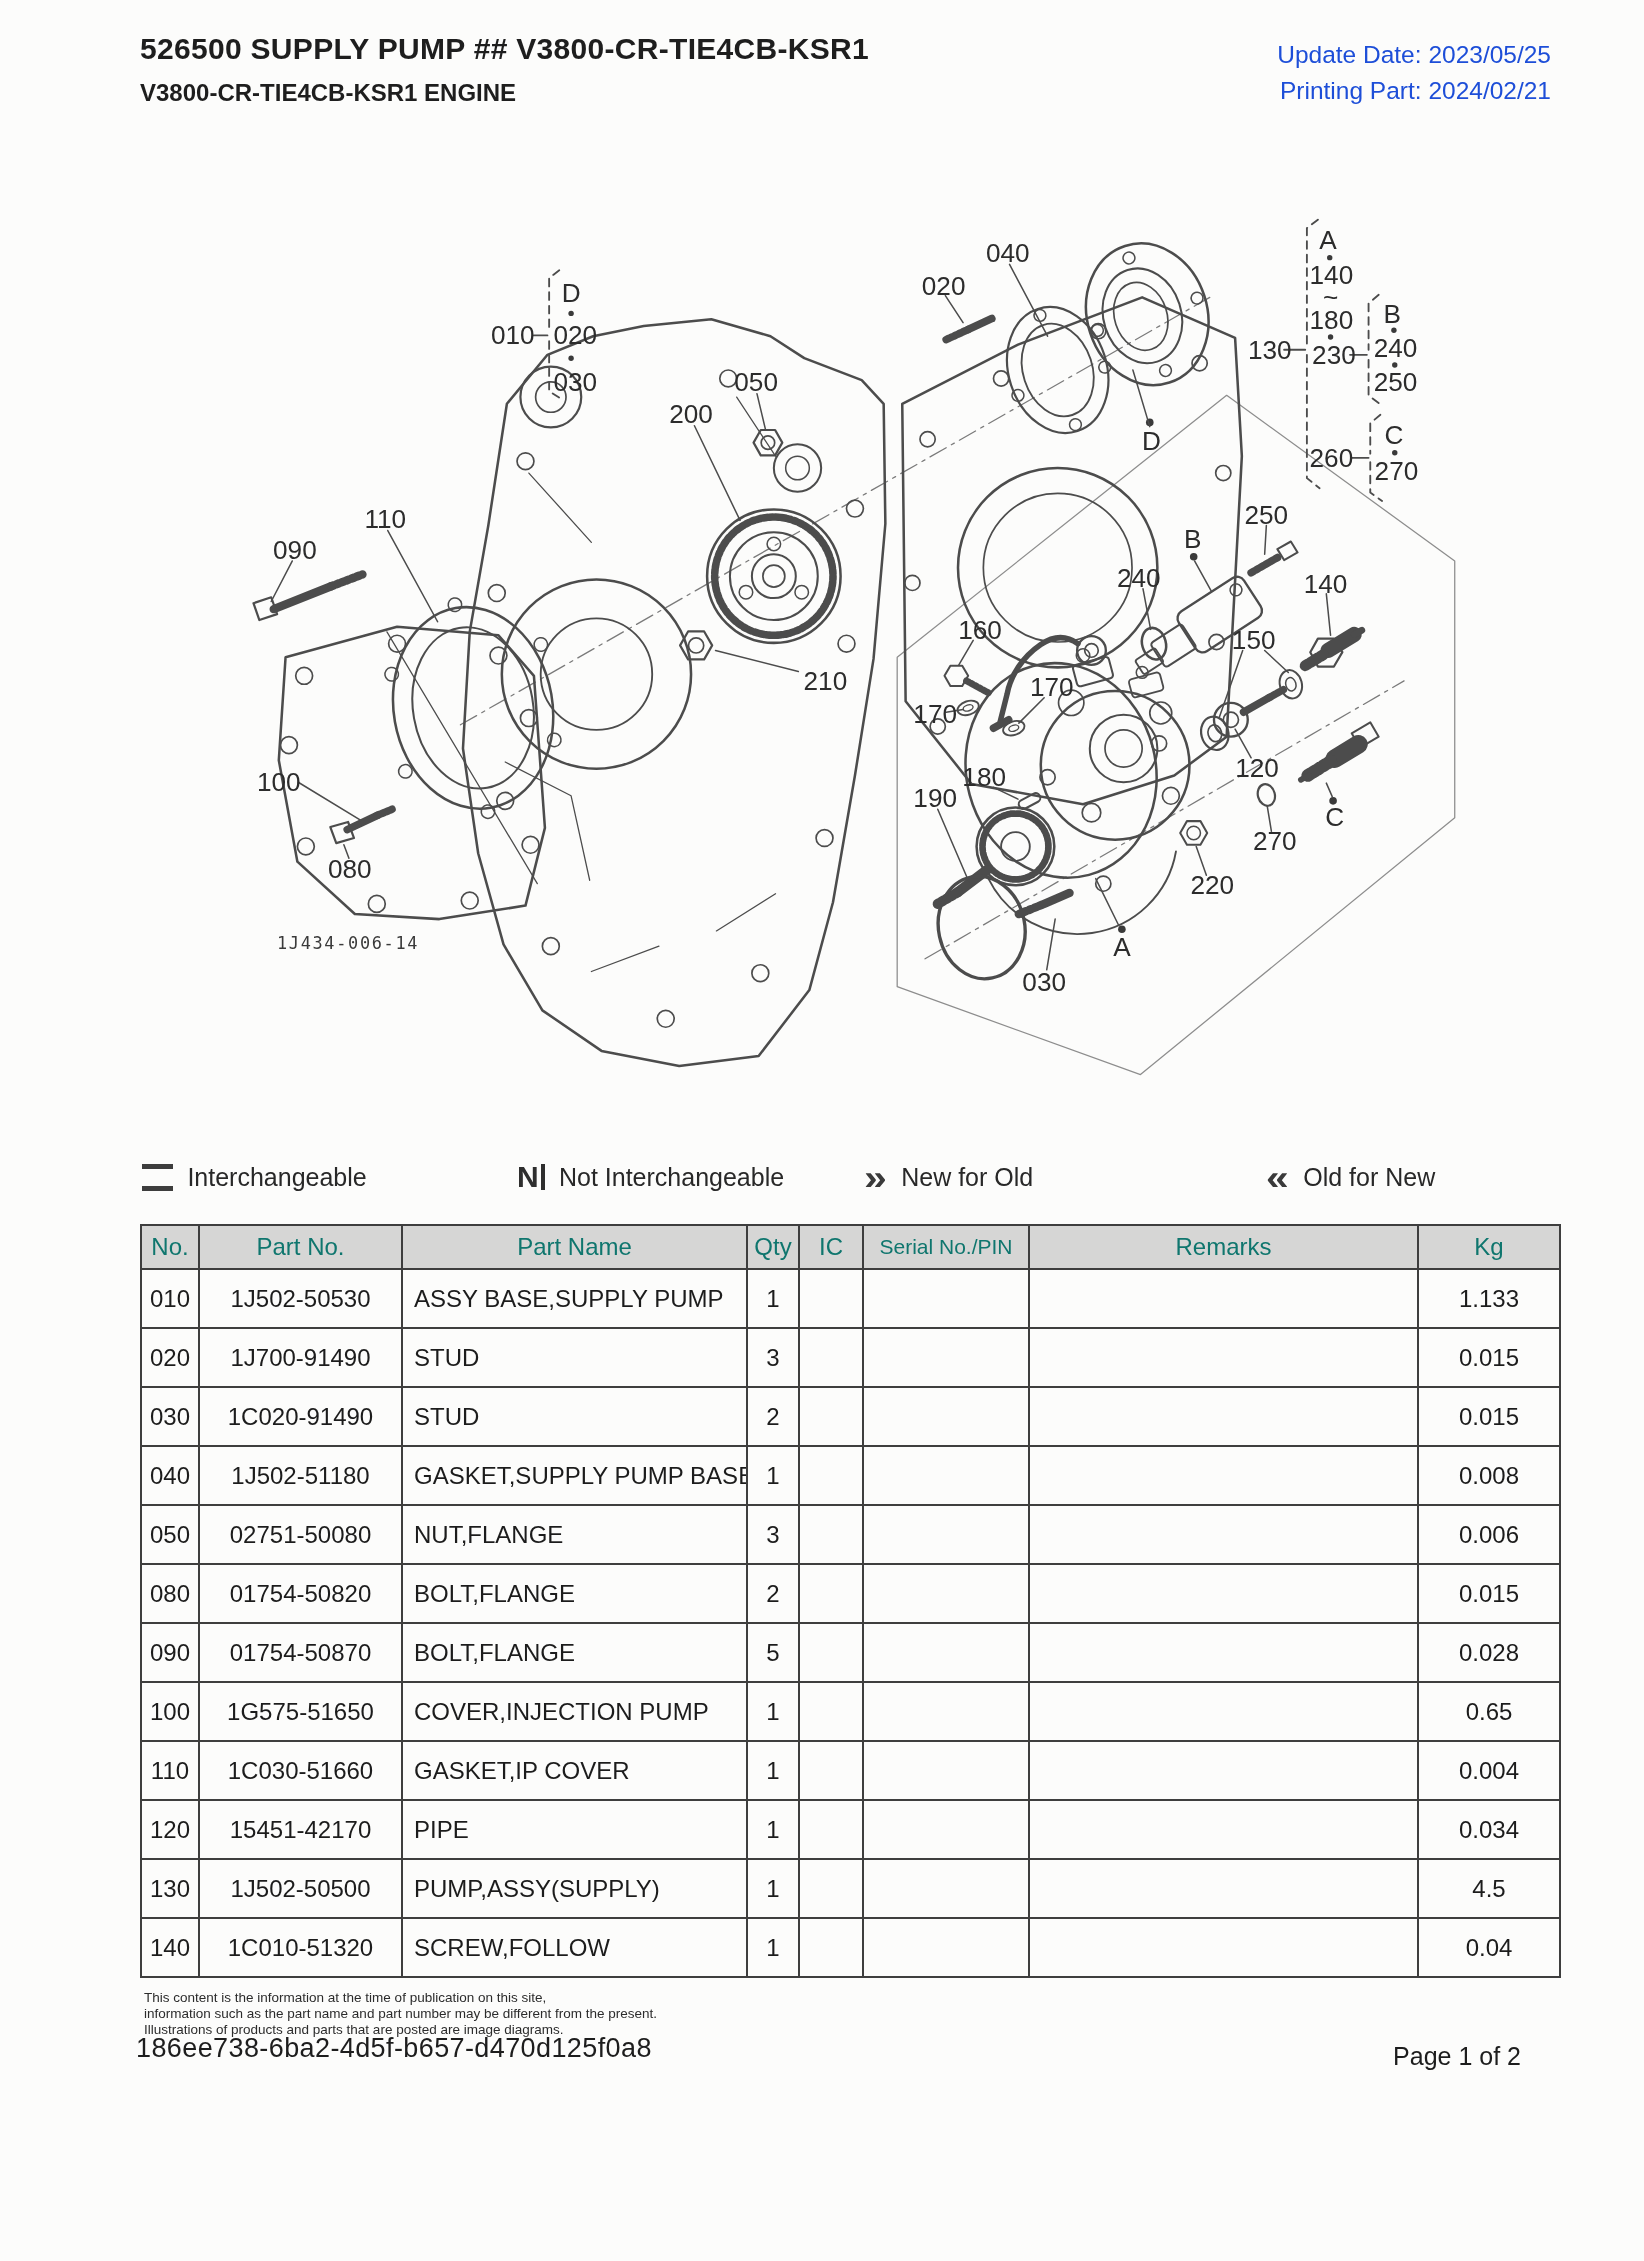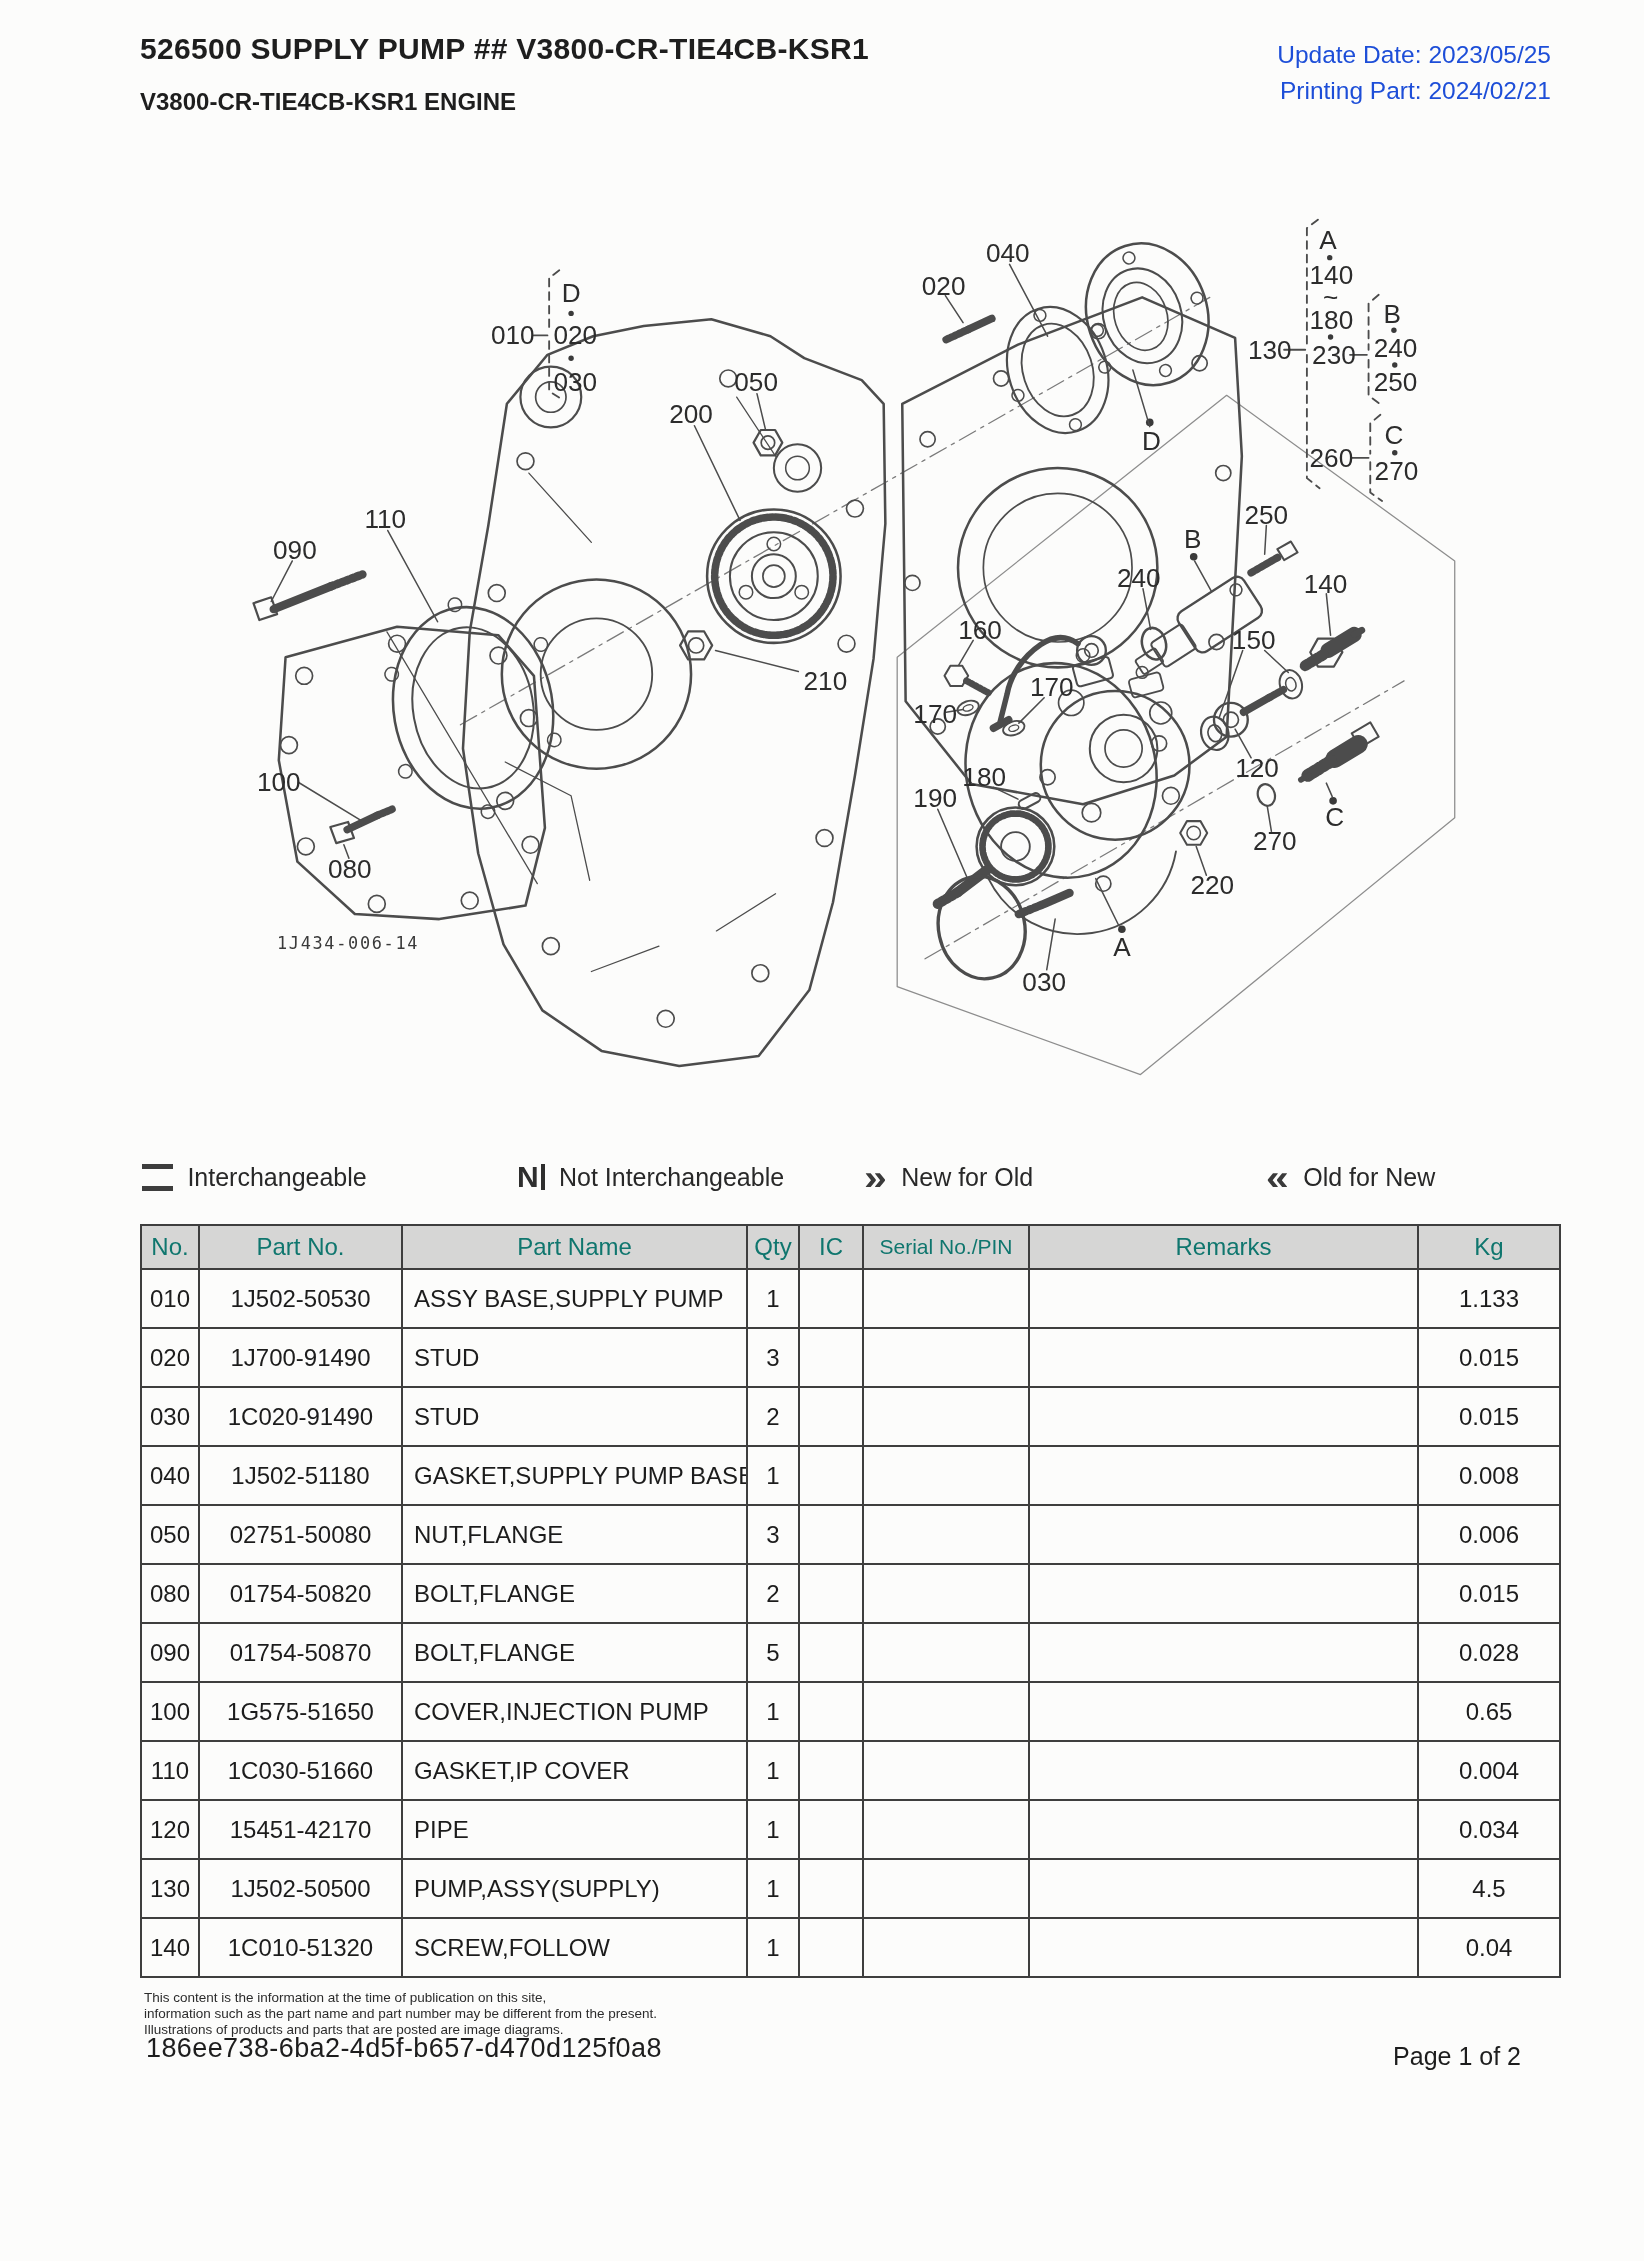--- a/index.html
+++ b/index.html
@@ -1,20 +1,20 @@
 <!DOCTYPE html>
 <html style="font-size:13.5px"><head>
 <meta charset="utf-8">
 <style>
   html,body{margin:0;padding:0;background:#e9e9e9;}
   .page{position:relative;width:1644px;height:2261px;background:#fcfcfb;
         font-family:"Liberation Sans",sans-serif;color:#222;overflow:hidden;}
   .page-title{position:absolute;left:140px;top:32px;font-size:30px;font-weight:700;
         letter-spacing:0.3px;color:#1e1e1e;white-space:nowrap;}
-  .page-subtitle{position:absolute;left:140px;top:79px;font-size:24px;font-weight:600;color:#1e1e1e;margin-top:9px;}
+  .page-subtitle{position:absolute;left:140px;top:79px;font-size:24px;font-weight:600;color:#1e1e1e;}
   .date-block{position:absolute;right:93px;top:37px;text-align:right;font-size:24.5px;
         line-height:36px;color:#1d4ed8;}
   #diagram-svg{position:absolute;left:0;top:0;}
   .dlabel{font-family:"Liberation Sans",sans-serif;font-size:31px;fill:#2c2c2c;
         text-anchor:middle;dominant-baseline:central;}
   .dlabel.ref{font-family:"DejaVu Sans Mono",monospace;font-size:20px;letter-spacing:2px;fill:#3a3a3a;}
   .legend{position:absolute;left:0;top:1154px;width:1644px;height:46px;}
   .legend-item{position:absolute;display:flex;align-items:center;height:46px;}
   .legend-item:nth-child(1){left:142px}
   .legend-item:nth-child(2){left:517px}
@@ -33,21 +33,21 @@
         transform:scaleY(.85);font-weight:600;}
   .parts-table{position:absolute;left:140px;top:1224px;width:1419px;border-collapse:collapse;
         table-layout:fixed;}
   .parts-table th,.parts-table td{border:2px solid #3e3e3e;box-sizing:border-box;
         overflow:hidden;white-space:nowrap;}
   .parts-table th{height:44px;background:#d6d6d5;font-size:24px;font-weight:500;color:#0f766e;padding:0 1.7px;}
   .parts-table th:nth-child(6){font-size:21px;text-align:center;}
   .parts-table td{height:59px;font-size:24px;color:#1c1c1c;text-align:center;padding:0 5px;}
   .parts-table td.col2{text-align:left;padding-left:11px;}
   .footer-disclaimer{position:absolute;left:144px;top:1990px;font-size:13.5px;line-height:16px;color:#2c2c2c;}
-  .doc-id{position:absolute;left:146px;top:2033px;font-size:27px;color:#1d1d1d;letter-spacing:0.4px;}
+  .doc-id{position:absolute;left:136px;top:2033px;font-size:27px;color:#1d1d1d;letter-spacing:0.4px;}
   .page-label{position:absolute;right:123px;top:2042px;font-size:25px;color:#1d1d1d;}
 </style>
 </head>
 <body>
 
 <div class="page">
 
   <div class="page-title">526500 SUPPLY PUMP ## V3800-CR-TIE4CB-KSR1</div>
   <div class="page-subtitle">V3800-CR-TIE4CB-KSR1 ENGINE</div>
   <div class="date-block">

